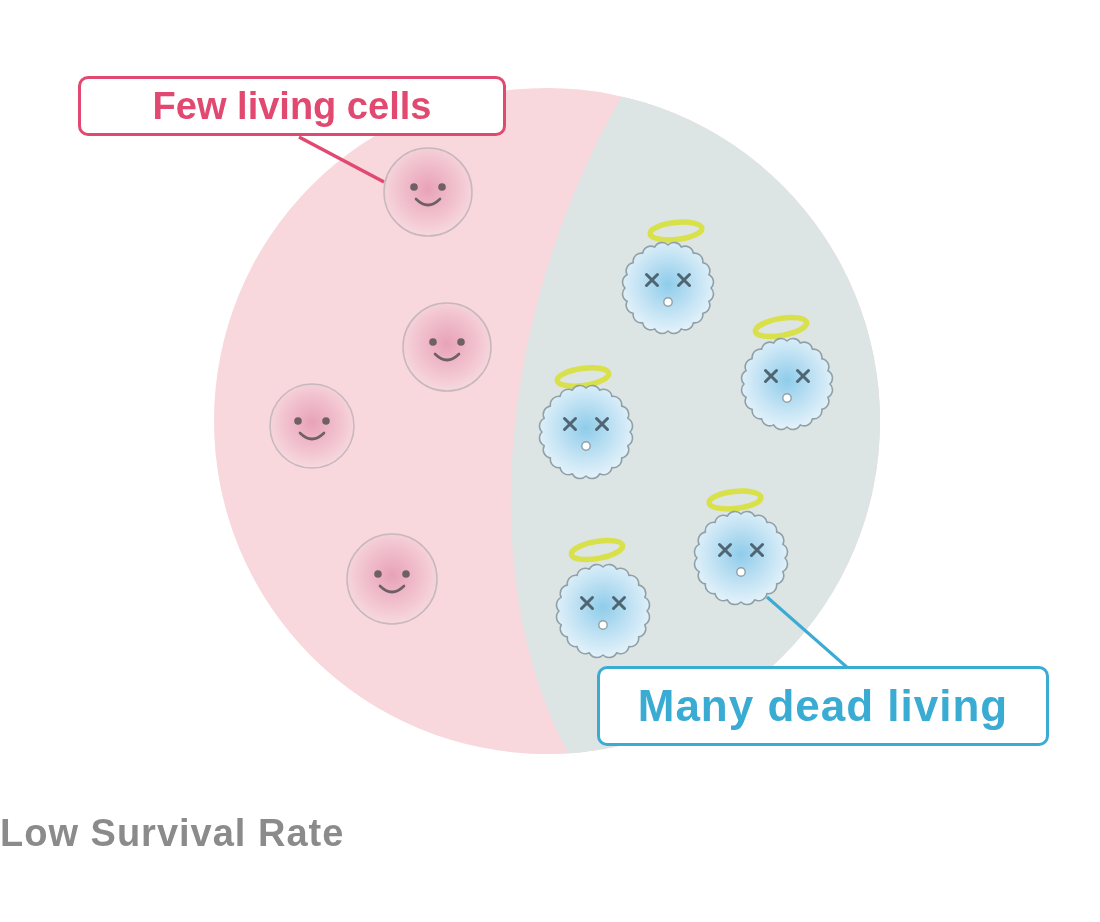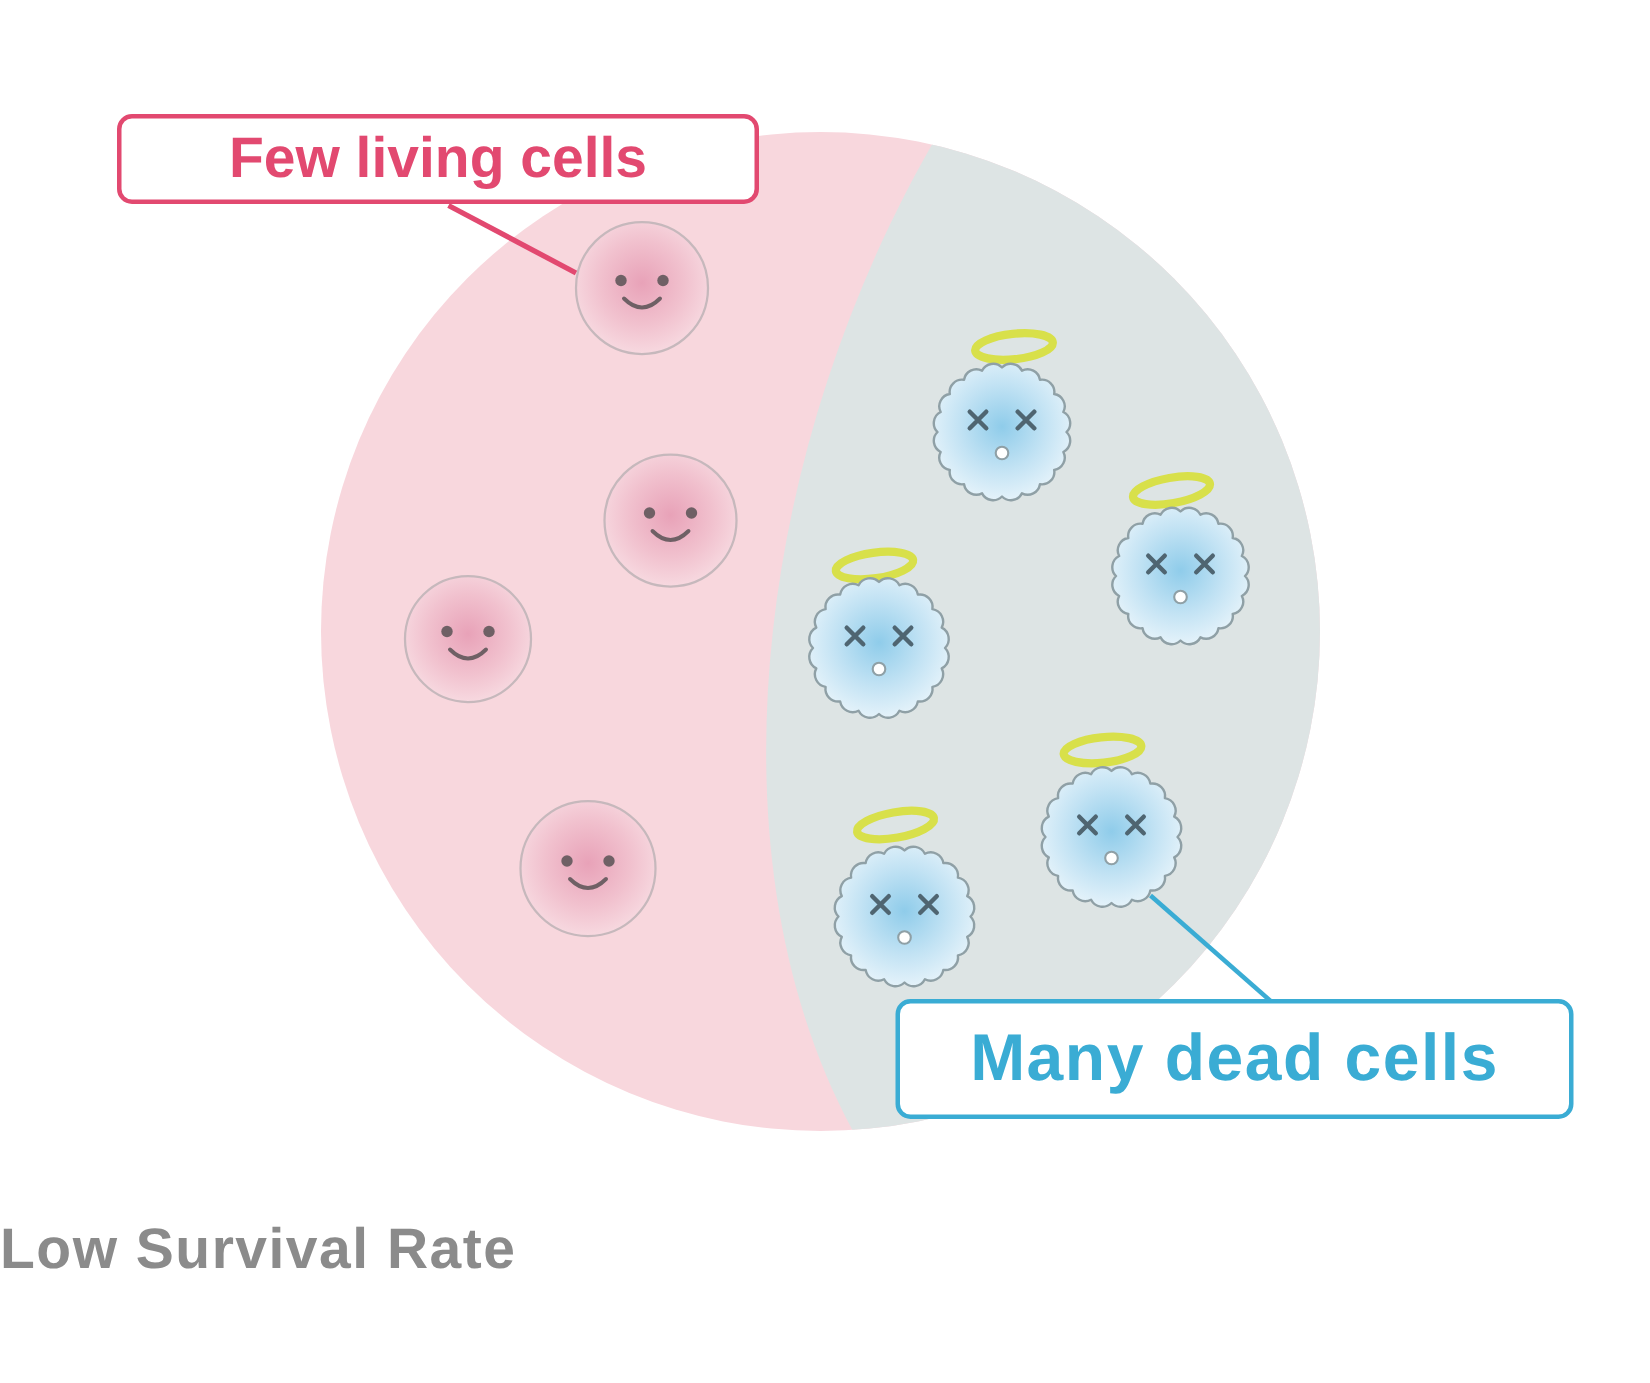--- a/index.html
+++ b/index.html
@@ -115,17 +115,17 @@
         <path d="M 613.5 597.5 L 624.5 608.5 M 613.5 608.5 L 624.5 597.5" stroke="#4f6571" stroke-width="3" stroke-linecap="round" fill="none"></path>
         <circle cx="603" cy="625" r="4.2" fill="#ffffff" stroke="#8fa0a6" stroke-width="1.4"></circle>
       </g>
     </svg>
 
   <div class="callout callout-living">
     <span>Few living cells</span>
   </div>
 
   <div class="callout callout-dead">
-    <span>Many dead cells</span>
+    <span>Many dead living</span>
   </div>
 
   <div class="caption">Low Survival Rate</div>
 </div>
 
 </body></html>

